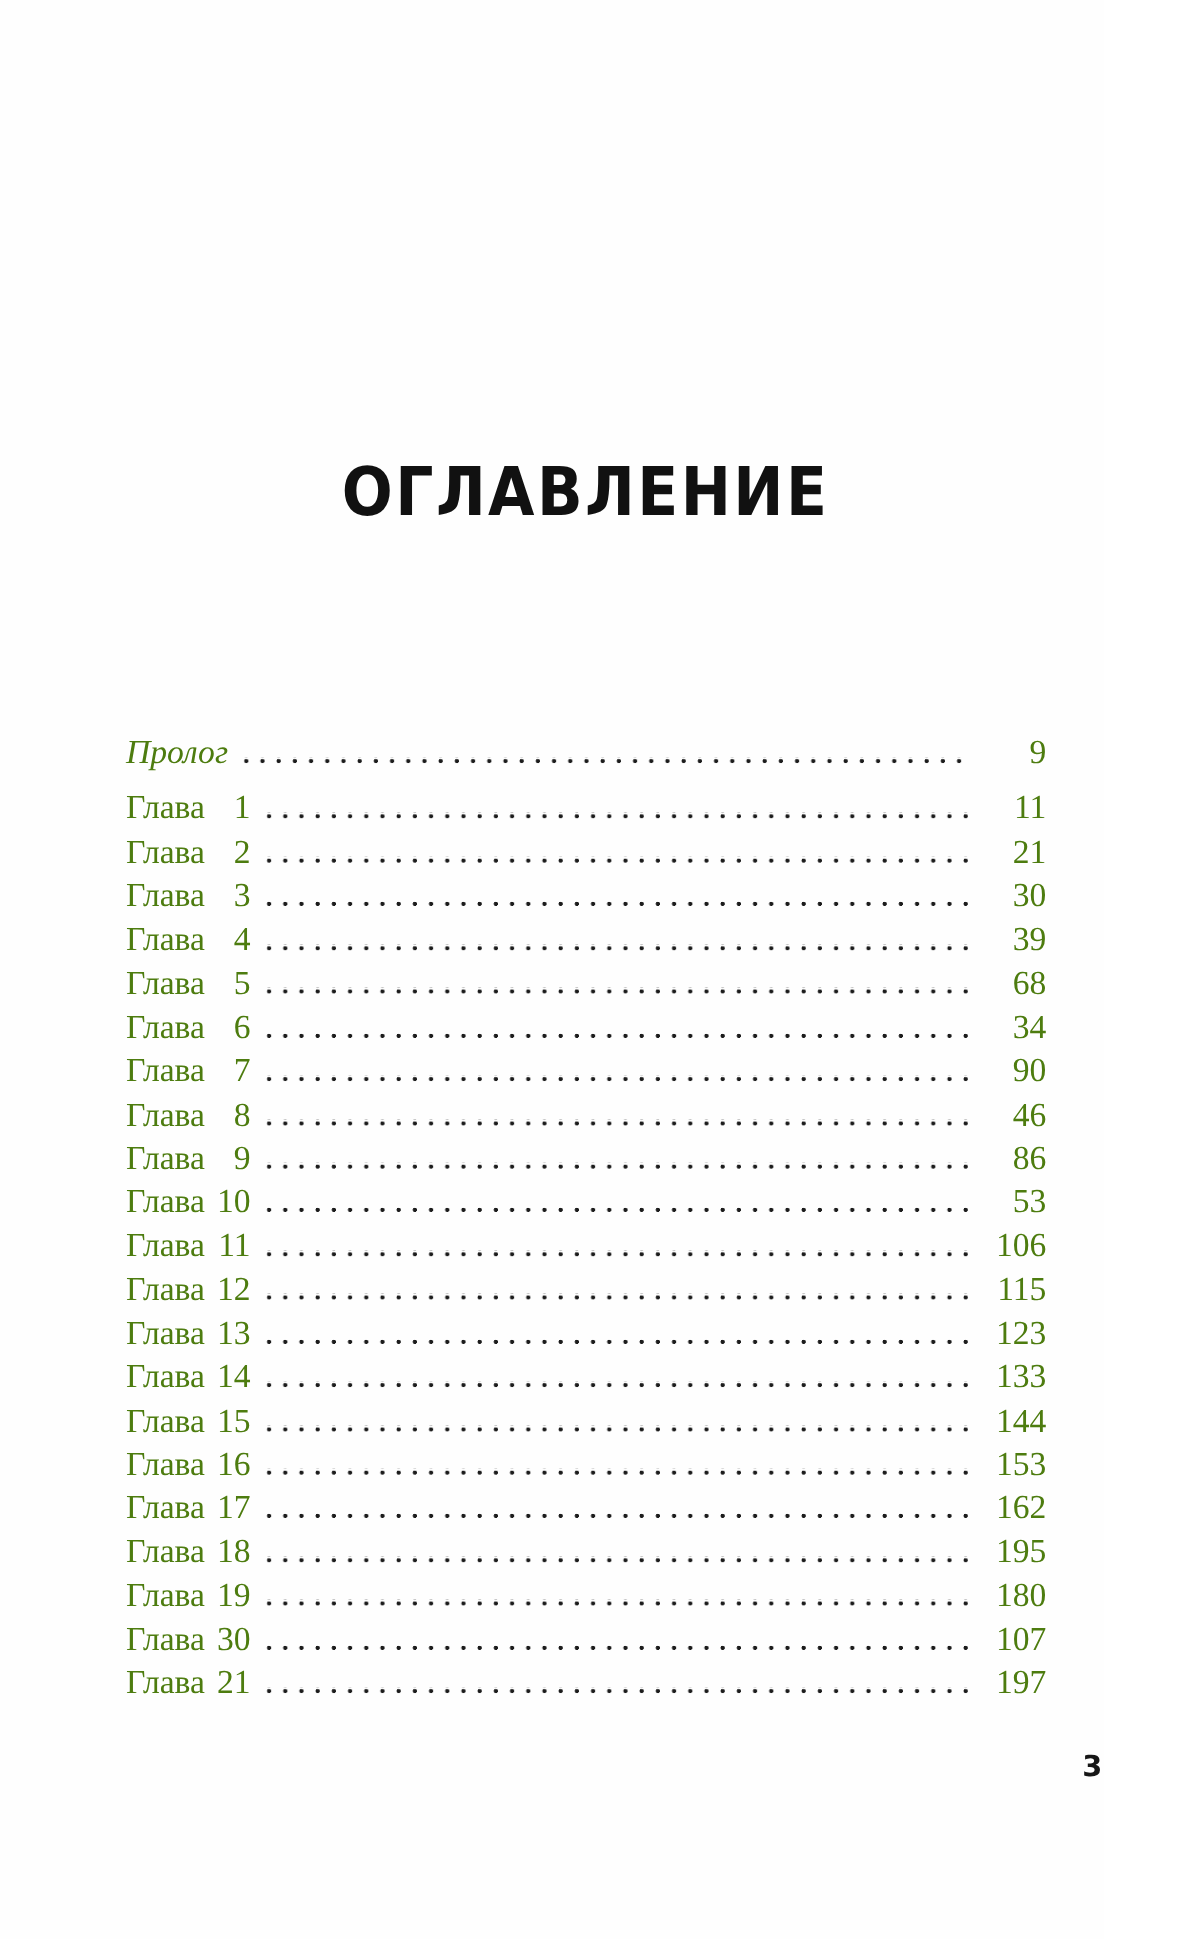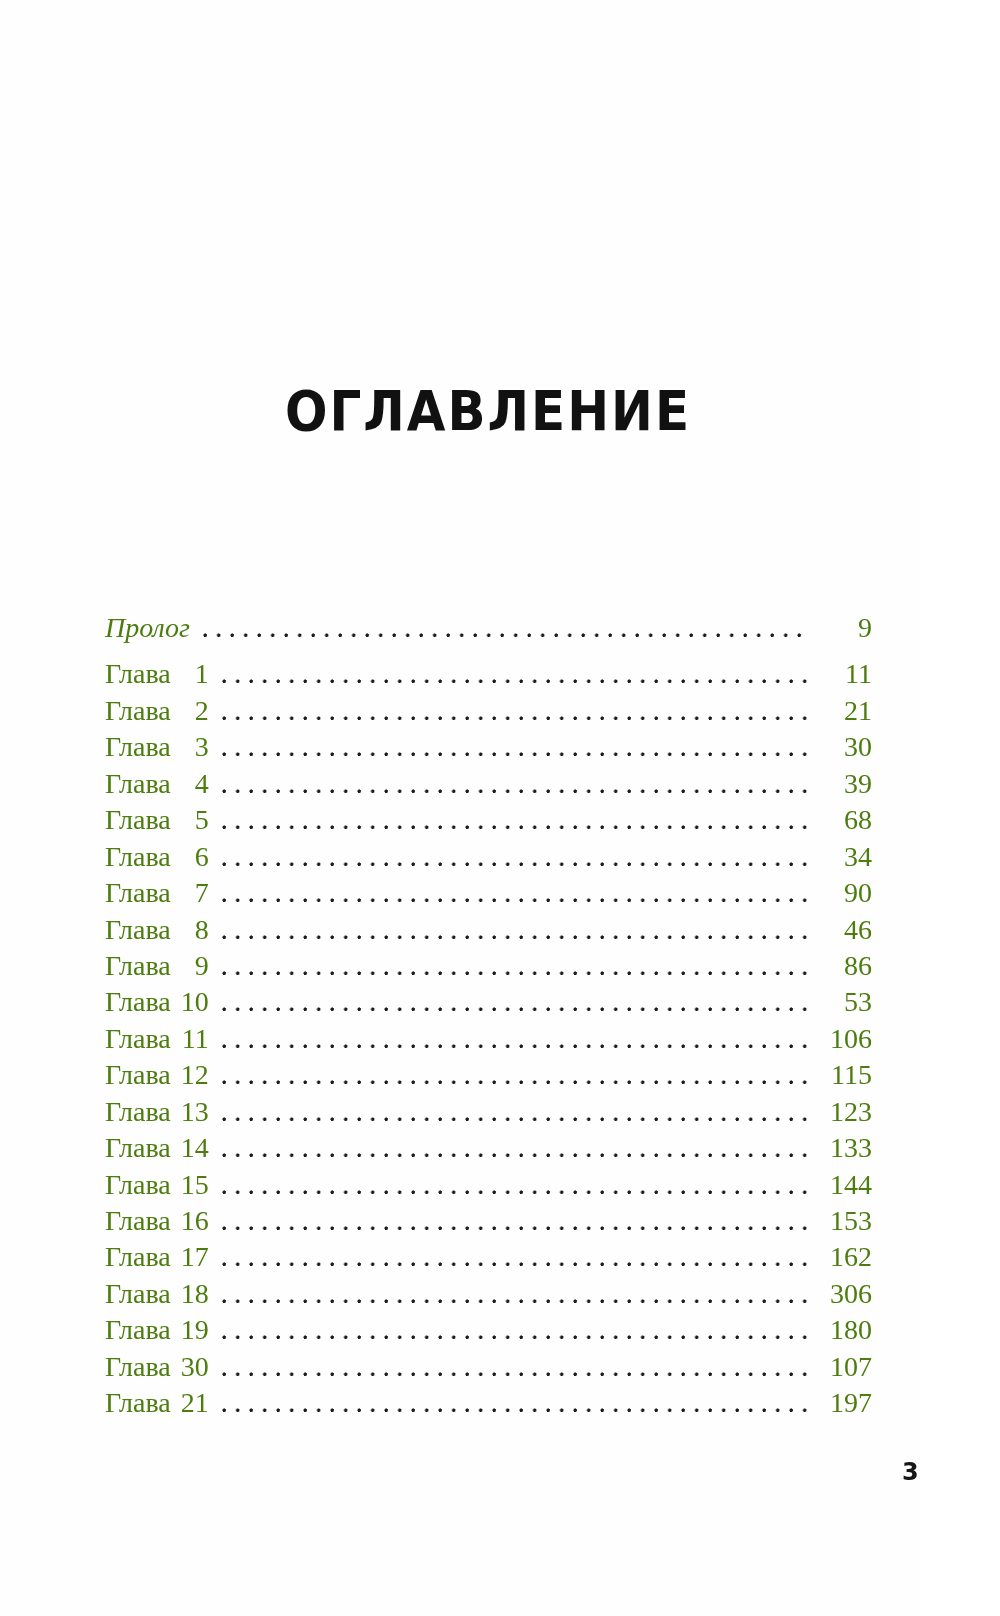--- a/index.html
+++ b/index.html
@@ -216,21 +216,21 @@
     <span class="label">Глава</span>
     <span class="num">17</span>
     <span class="leader"></span>
     <span class="pagenum">162</span>
   </div>
 
   <div class="toc-row">
     <span class="label">Глава</span>
     <span class="num">18</span>
     <span class="leader"></span>
-    <span class="pagenum">306</span>
+    <span class="pagenum">195</span>
   </div>
 
   <div class="toc-row">
     <span class="label">Глава</span>
     <span class="num">19</span>
     <span class="leader"></span>
     <span class="pagenum">180</span>
   </div>
 
   <div class="toc-row">

